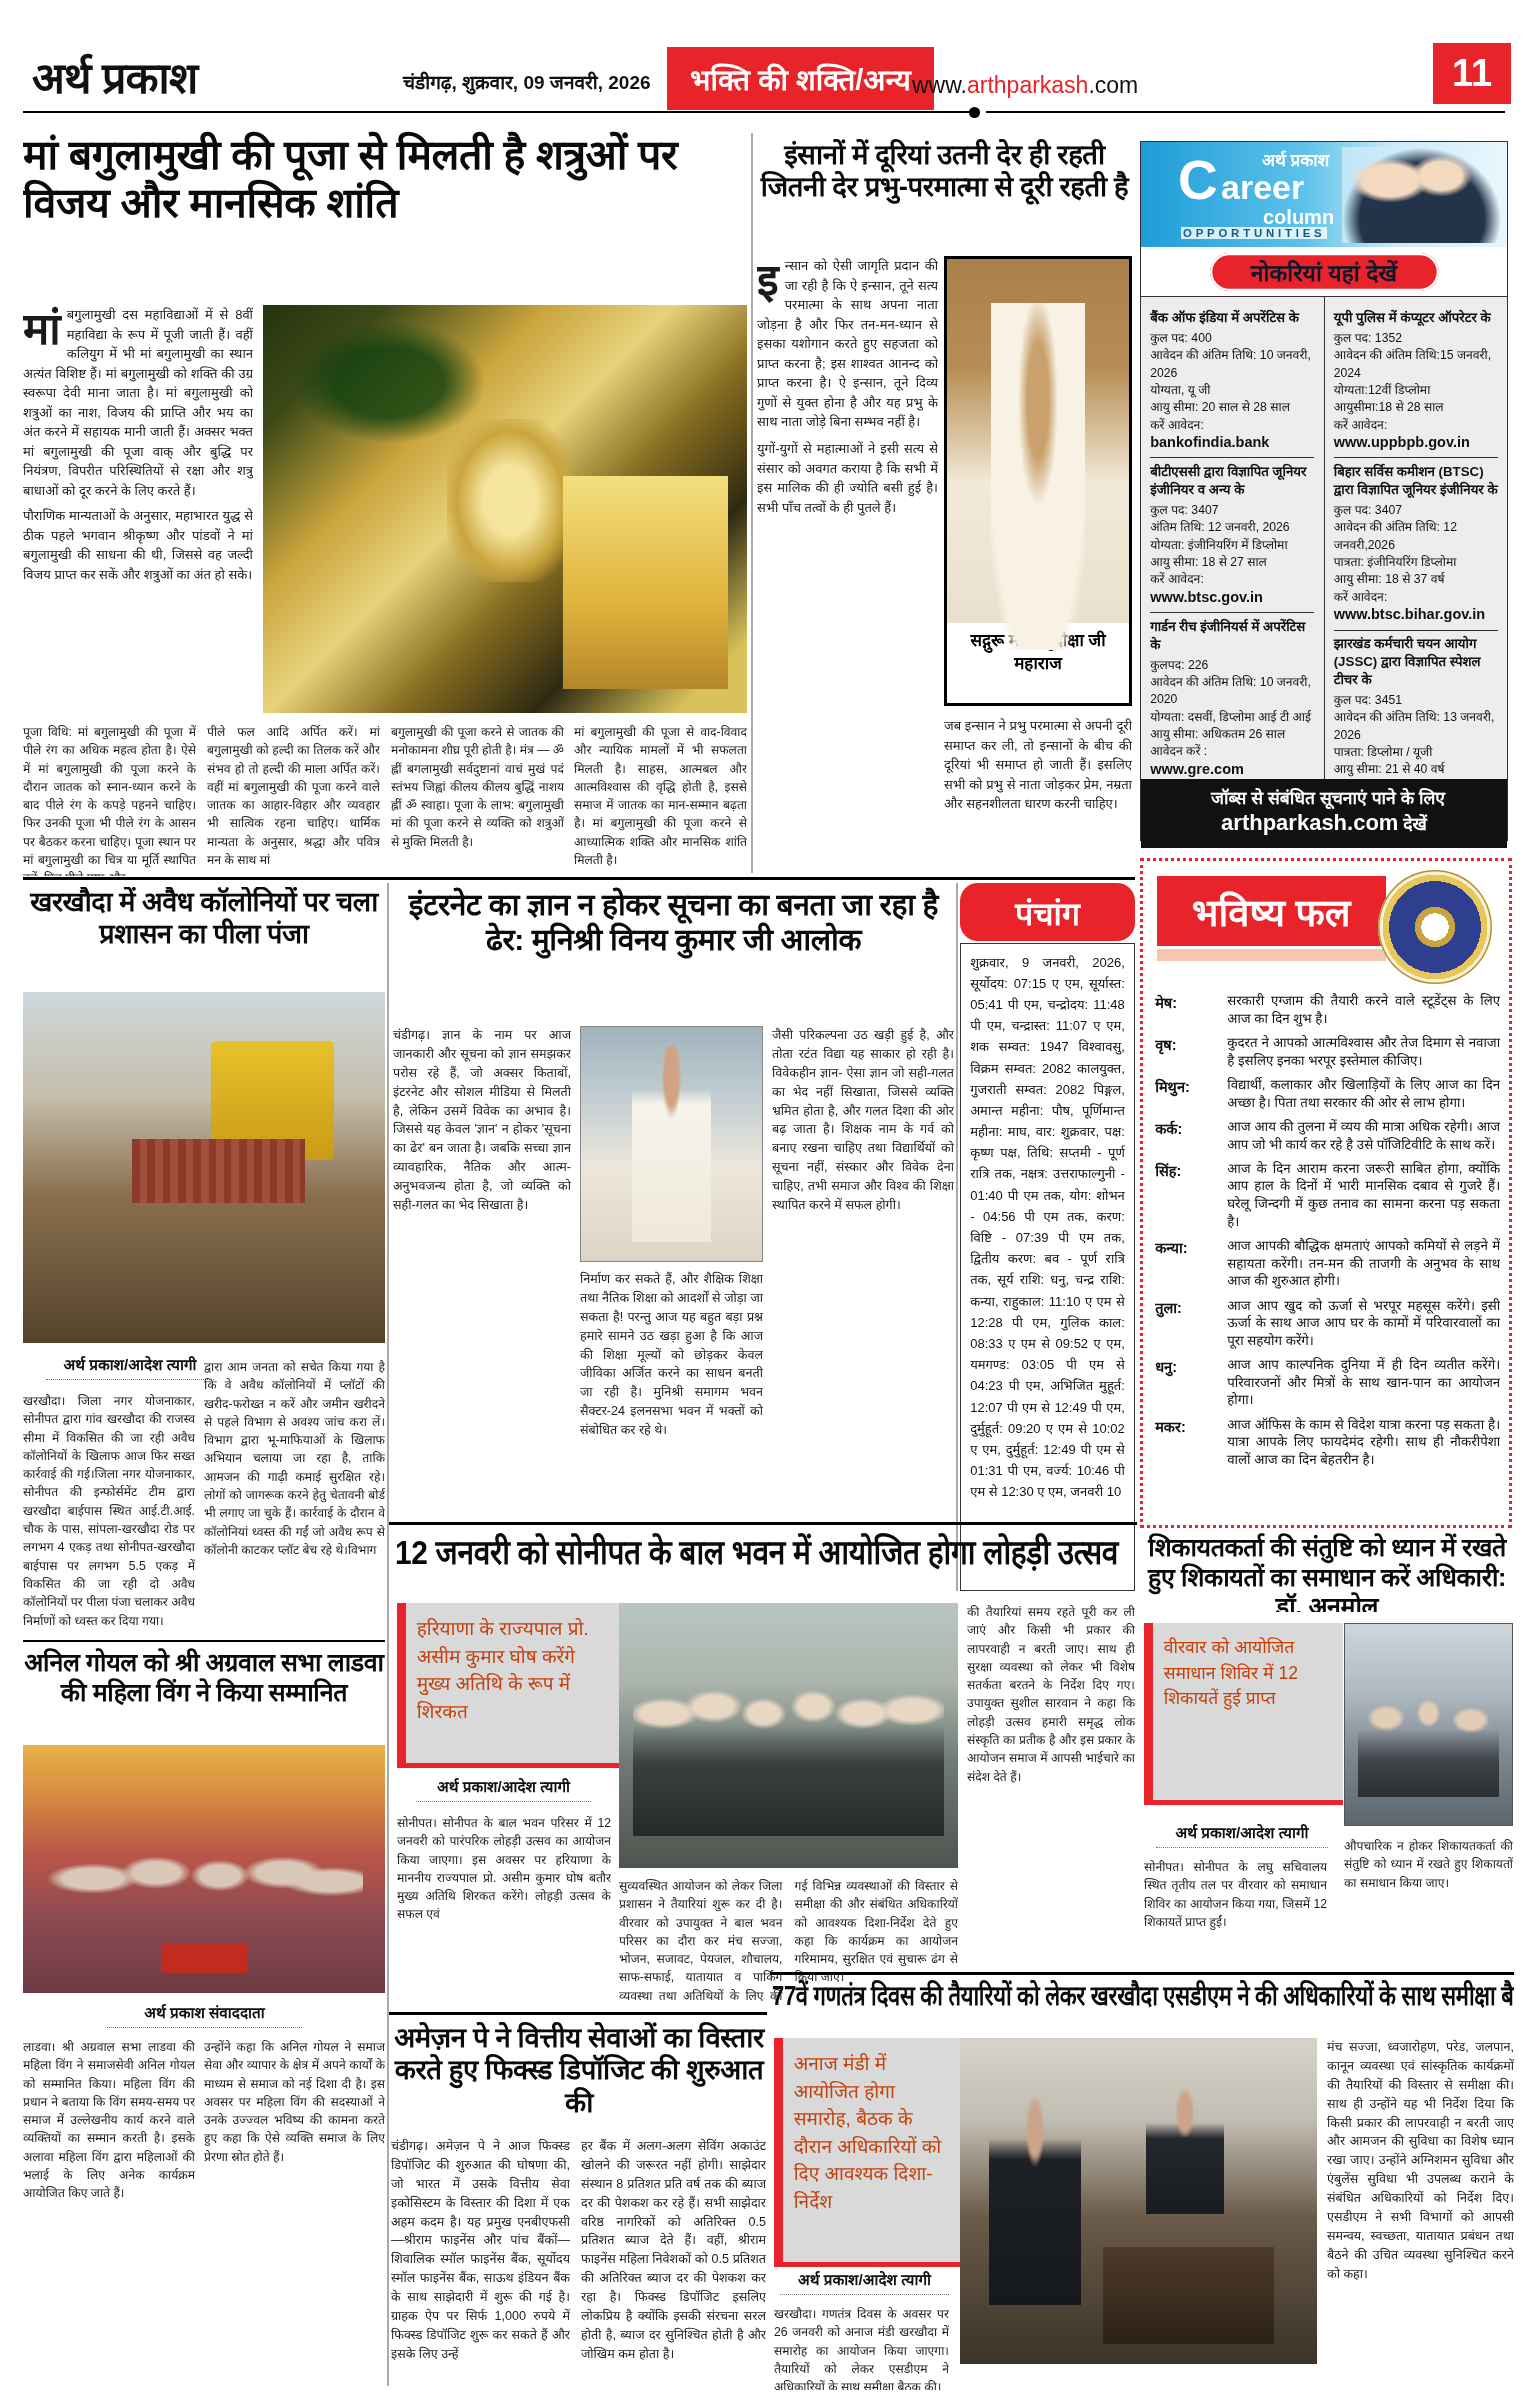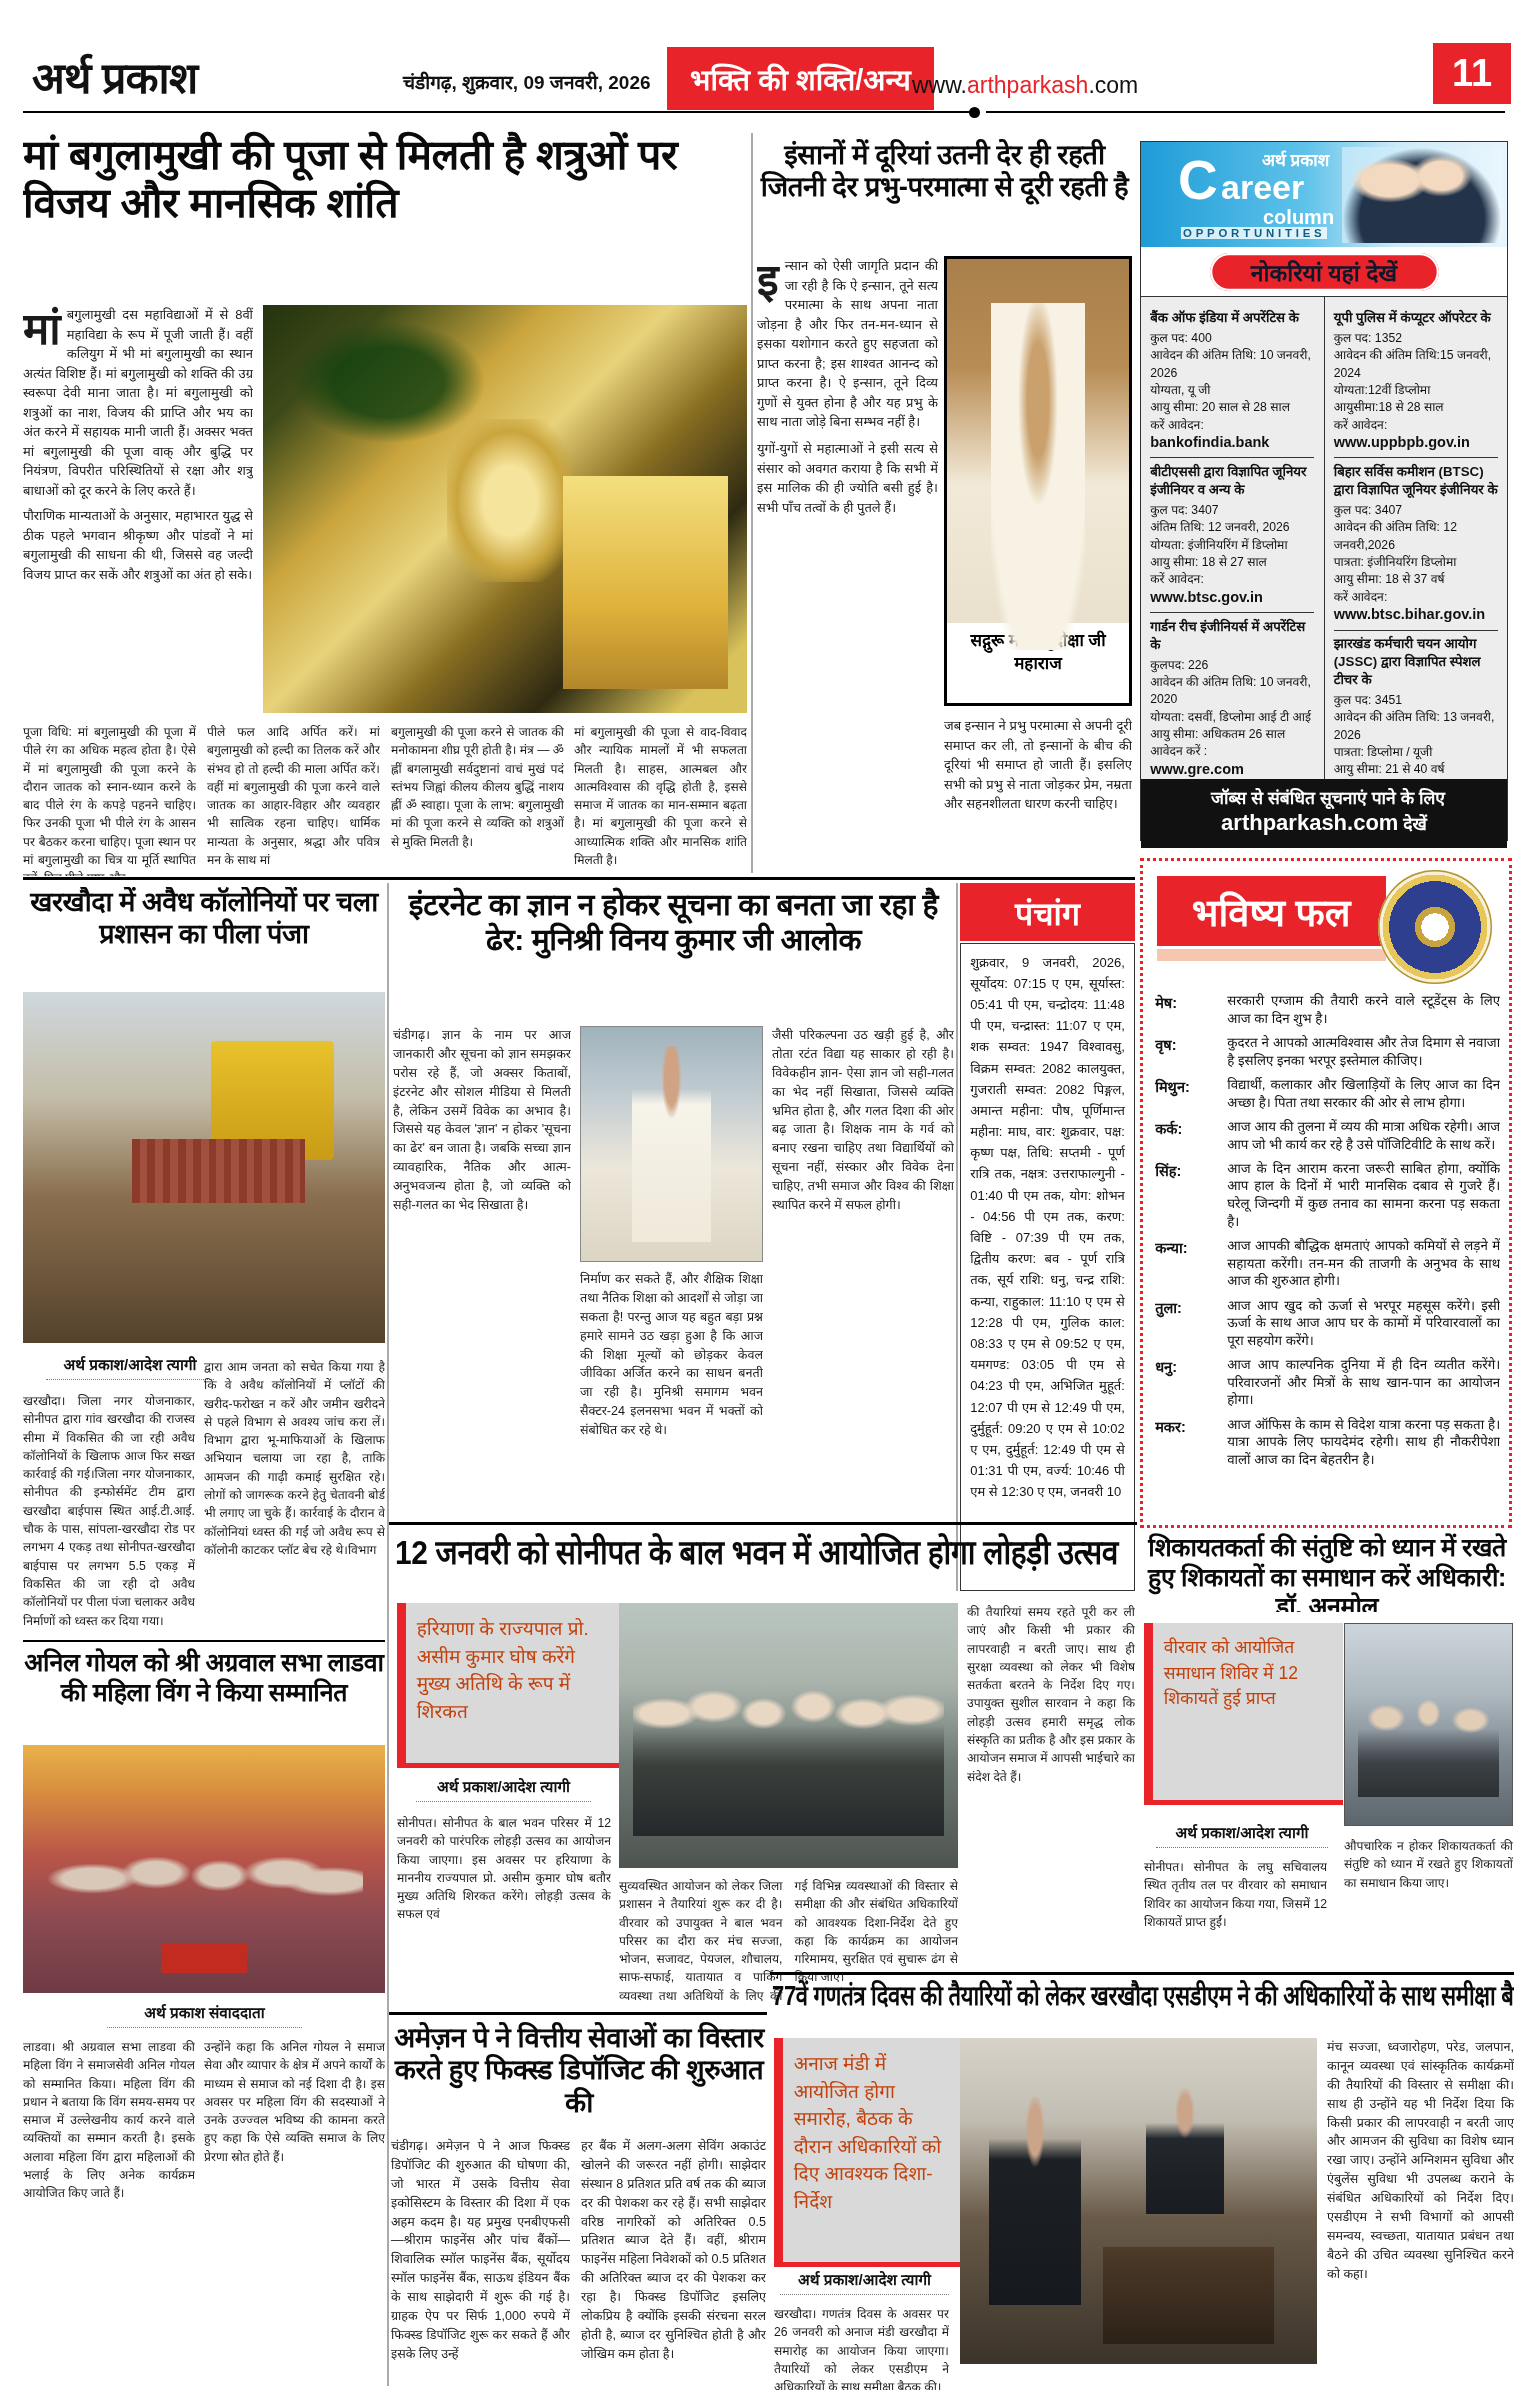--- a/index.html
+++ b/index.html
@@ -28,21 +28,21 @@
   .jobs{background:#ededed;border-top:1.5px solid #333;display:flex;}
   .jobcol{flex:1;padding:7.6px 9.2px;overflow:hidden;}
   .jobcol+.jobcol{border-left:1.5px solid #333;}
   .job{border-bottom:1.5px solid #333;padding:4.6px 0 7.6px;}
   .job:last-child{border-bottom:none;}
   .job-title{font-weight:bold;font-size:13.3px;line-height:1.35;}
   .job-body{font-size:12.2px;line-height:1.42;white-space:pre-line;margin-top:3.1px;}
   .job-url{font-weight:bold;font-size:14.5px;font-family:"Liberation Sans",sans-serif;}
   .career-footer{background:#111;color:#fff;text-align:center;padding-top:6.1px;}
   
-  .panchang-title{background:#e8232a;color:#fff;font-weight:900;font-size:32px;display:flex;align-items:center;justify-content:center;}
+  .panchang-title{background:#e8232a;color:#fff;font-weight:900;font-size:32px;display:flex;align-items:center;justify-content:center;border-radius:18px;}
   .panchang-box{border:1.5px solid #333;padding:7.6px 9.2px;font-size:13px;line-height:1.63;text-align:justify;overflow:hidden;}
   .rashifal{border:3.1px dotted #e8232a;background:#fff;}
   .rashifal-title{background:#e8232a;color:#fff;font-weight:900;font-size:38px;display:flex;align-items:center;justify-content:center;}
   .sign-row{display:flex;margin-bottom:6.9px;}
   .sign-name{width:72px;flex:none;font-weight:bold;font-size:14.5px;}
   .sign-text{font-size:13.3px;line-height:1.32;text-align:justify;}
   .wheel{border-radius:50%;background:
      radial-gradient(circle at 50% 50%, #ffffff 0 17%, #c8a441 17% 25%, #2e3f8f 25% 57%, #e7c75a 57% 65%, #f8f0d6 65% 71%, #c8a441 71% 76%, #fff 76%);
      box-shadow:0 0 0 1.5px #b2922f inset;}
   .capbar{background:#fff;color:#000;font-weight:900;font-size:17px;text-align:center;padding:4.6px 1.5px;}

